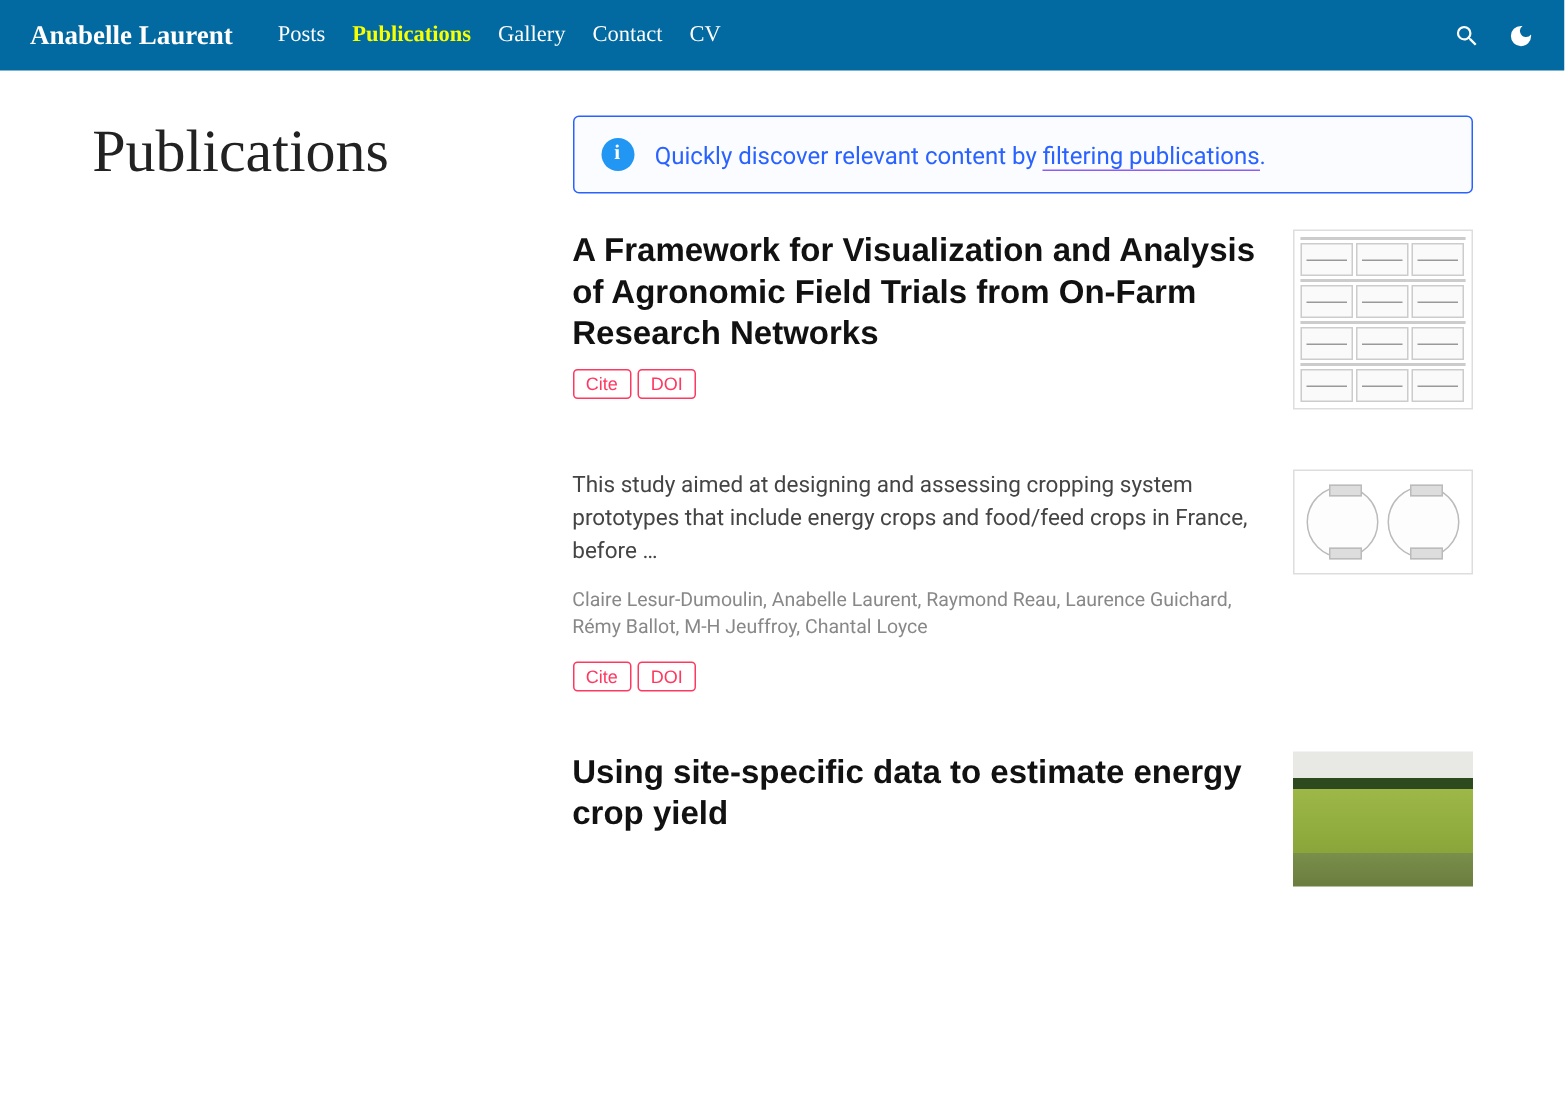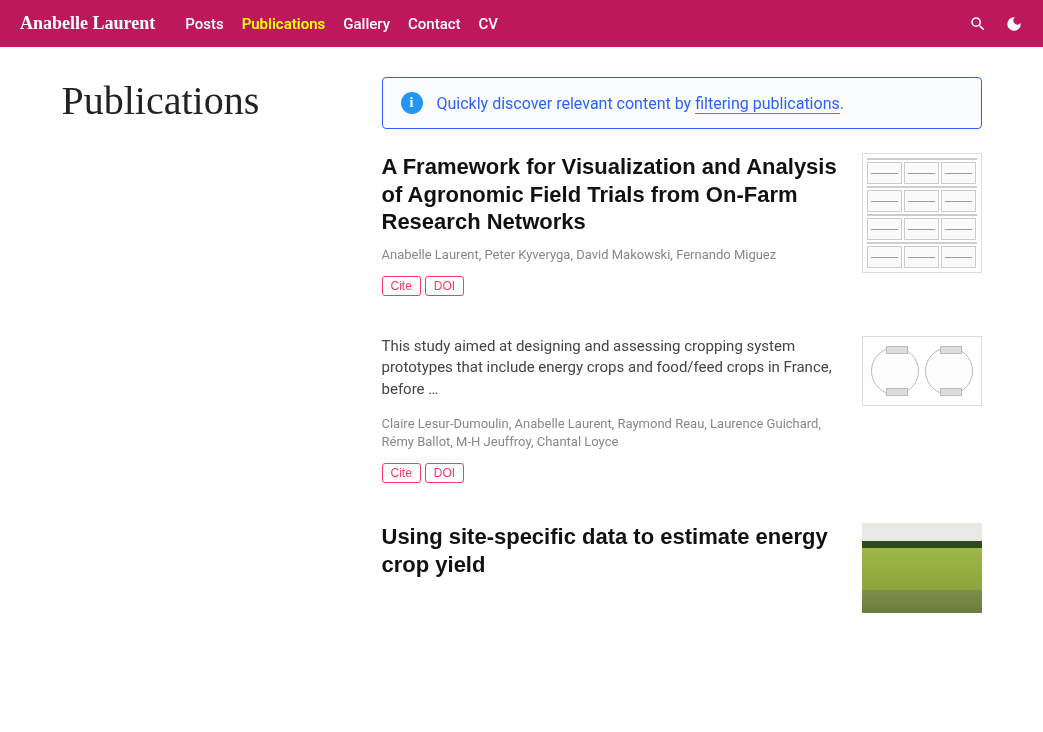--- a/index.html
+++ b/index.html
@@ -1,39 +1,40 @@
 <!DOCTYPE html>
 <html><head>
 <meta charset="utf-8">
 <style>
   * { margin: 0; padding: 0; box-sizing: border-box; }
   body { font-family: -apple-system, BlinkMacSystemFont, "Segoe UI", Roboto, sans-serif; background: #fff; color: #333; }
   
   .navbar {
-    background: #be185d;
+    background: #0369a1;
     color: #fff;
     display: flex;
     align-items: center;
     padding: 20px 20px;
     height: 47px;
   }
   .brand {
     font-weight: 700;
     font-size: 18px;
     margin-right: 30px;
     color: #fff;
     cursor: pointer;
     font-family: Georgia, 'Times New Roman', serif;
   }
   .nav-links { display: flex; gap: 18px; flex: 1; }
   .nav-link {
     color: #fff;
     font-size: 15px;
     cursor: pointer;
     font-weight: 500;
+    font-family: Liberation Serif, serif;
   }
   .nav-link.active { color: #f7ff00; font-weight: 600; }
   .nav-right { display: flex; gap: 18px; align-items: center; }
   .nav-icon { color: #fff; cursor: pointer; display: flex; align-items: center; }
   .nav-icon svg { width: 18px; height: 18px; fill: #fff; }
   
   .container {
     max-width: 960px;
     margin: 0 auto;
     padding: 30px 20px;
@@ -174,21 +175,20 @@
     <div class="alert">
       <div class="alert-icon">i</div>
       <div>
         <span>Quickly discover relevant content by </span><a>filtering publications</a><span>.</span>
       </div>
     </div>
 
     <div class="pub">
       <div class="pub-body">
         <h2 class="pub-title">A Framework for Visualization and Analysis of Agronomic Field Trials from On-Farm Research Networks</h2>
-        <p class="pub-authors">Anabelle Laurent, Peter Kyveryga, David Makowski, Fernando Miguez</p>
         <div class="pub-buttons">
           <button class="pub-btn">Cite</button>
           <button class="pub-btn">DOI</button>
         </div>
       </div>
       <div class="pub-thumb">
         <div class="thumb-box thumb-1">
           <div class="header"></div>
           <div class="row">
               <div class="cell"></div>

